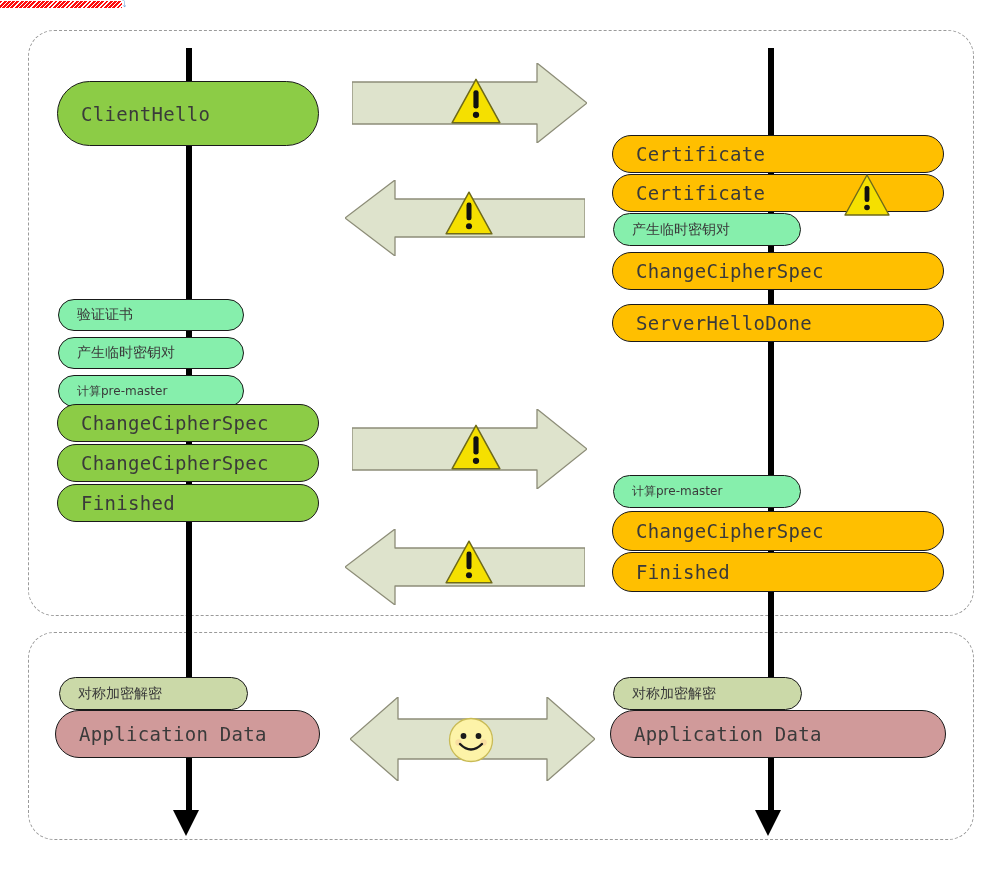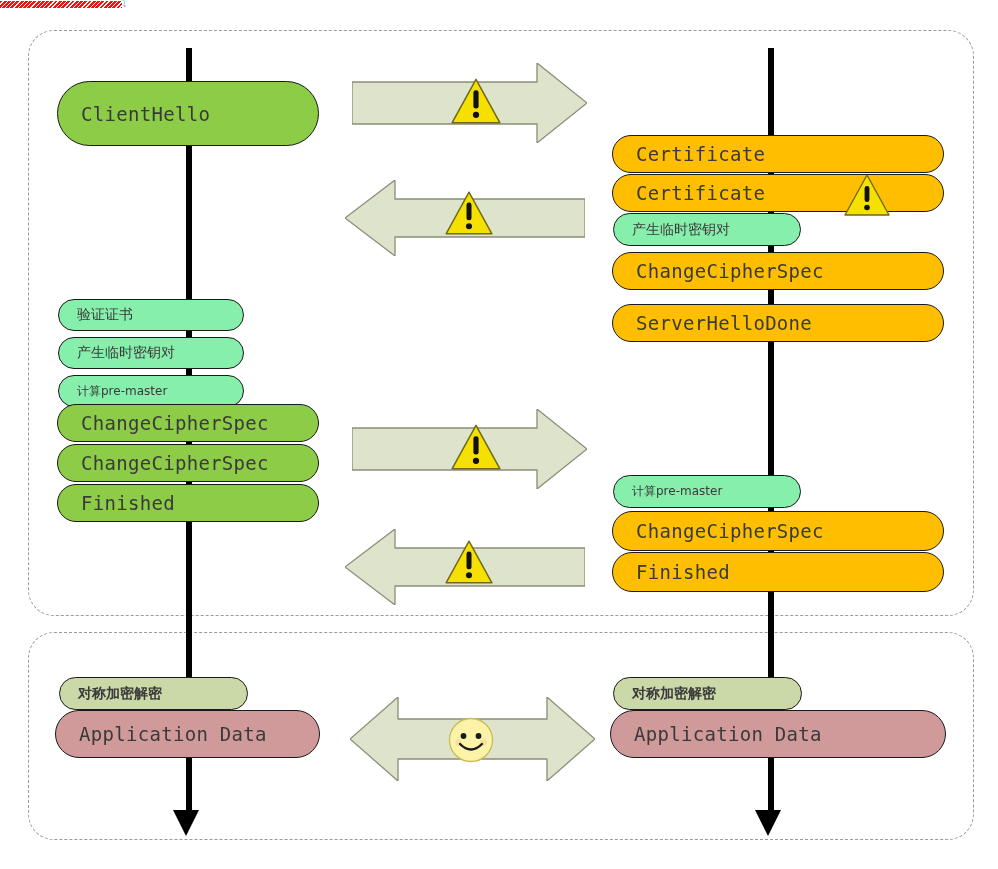--- a/index.html
+++ b/index.html
@@ -98,21 +98,21 @@
   .pill.cjkmix .lbl {
     font-family: "DejaVu Sans", "Liberation Sans", sans-serif;
     font-size: 12px;
     color: #3a3a3a;
   }
 
   .c-green  { background: #8ccc46; }
   .c-orange { background: #ffbf00; }
   .c-red    { background: #86efac; }
   .c-rose   { background: #d09a9a; }
-  .c-sage   { background: #cbd9a8; font-weight: bold; }
+  .c-sage   { background: #cbd9a8; }
 
   
   .arrow {
     position: absolute;
   }
   .arrow svg { display: block; }
 
   
   .icon-warn {
     position: absolute;

